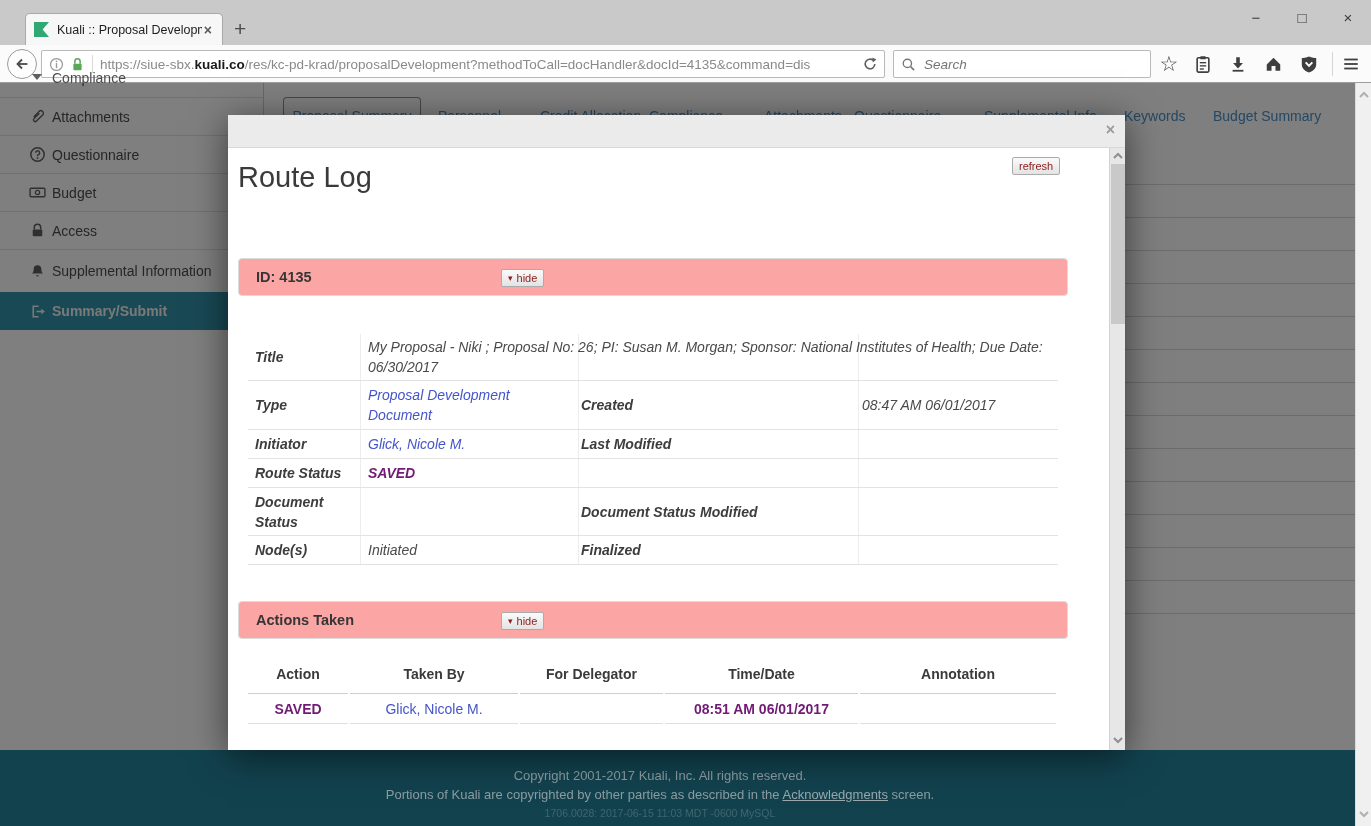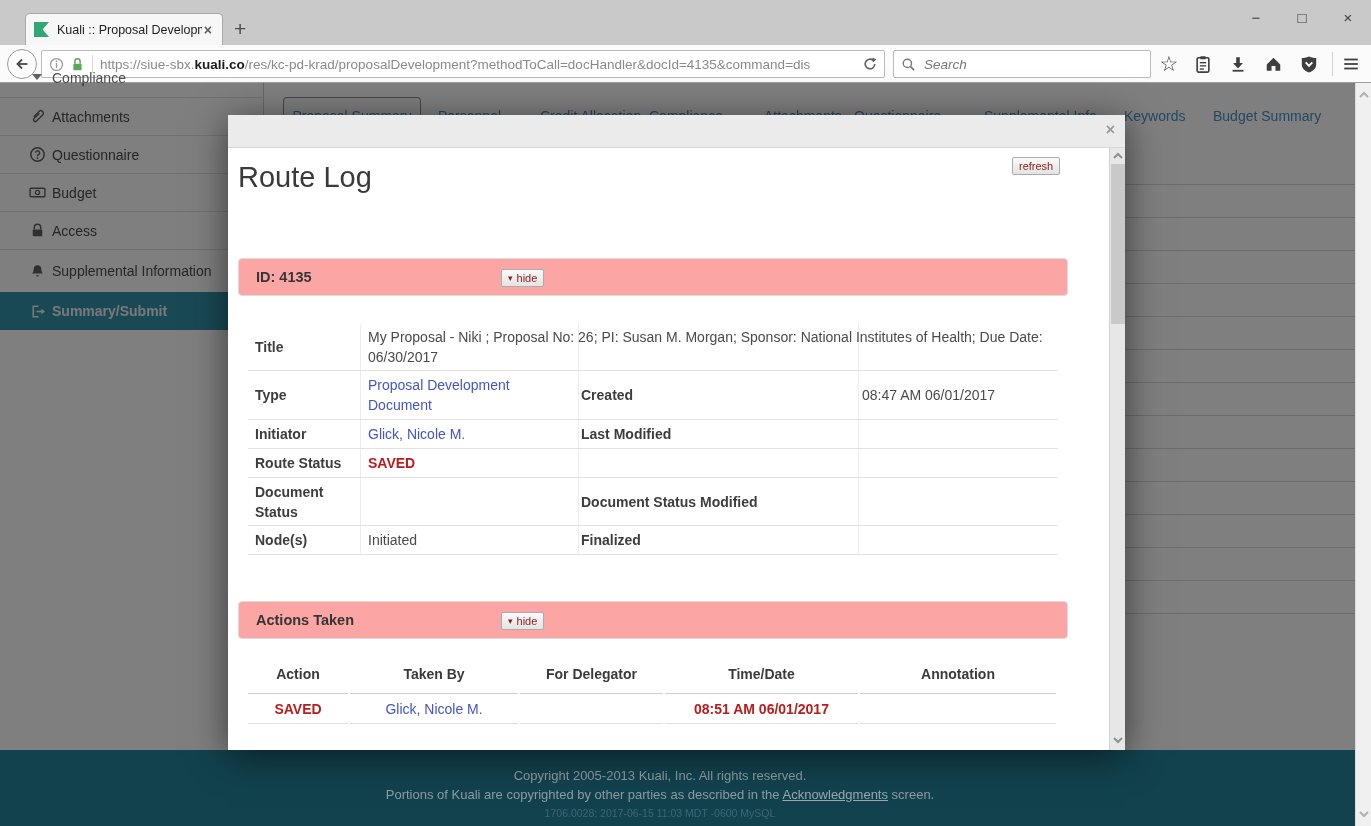--- a/index.html
+++ b/index.html
@@ -83,21 +83,21 @@
   .vline{position:absolute;top:0;width:1px;background:#ededed;}
   .link{color:#4355c8;}
   .wrap2{line-height:20px;align-items:center;}
 
   .atable{position:absolute;left:20px;width:810px;}
   .acol{position:absolute;top:0;height:100%;display:flex;align-items:center;justify-content:center;
         font-size:14px;border-bottom:1px solid #cfcfcf;}
   .ahead{font-weight:bold;color:#3a3a3a;}
   .a1{left:0;width:100px;}.a2{left:102px;width:168px;}.a3{left:272px;width:143px;}.a4{left:417px;width:193px;}.a5{left:612px;width:196px;}
   .arow .acol{border-bottom:1px solid #dfdfdf;}
-  .bold{font-weight:bold;color:#b91c1c;}
+  .bold{font-weight:bold;color:#701a75;}
   svg{display:block;}
 </style>
 </head>
 <body>
 
 <div id="screen">
 
   <div class="abs titlebar">
     <div class="abs btab">
       <span>
@@ -274,21 +274,21 @@
     <span class="ptab" style="left:984px;">Supplemental Info</span>
     <span class="ptab" style="left:1124px;">Keywords</span>
     <span class="ptab" style="left:1213px;text-align:right;">Budget Summary</span>
 
     <div class="bgrows"></div>
   </div>
 
   <div class="abs overlay"></div>
 
   <div class="abs footer">
-    <div class="fline" style="top:18px;">Copyright 2005-2013 Kuali, Inc. All rights reserved.</div>
+    <div class="fline" style="top:18px;">Copyright 2001-2017 Kuali, Inc. All rights reserved.</div>
     <div class="fline" style="top:37px;"><span>Portions of Kuali are copyrighted by other parties as described in the </span><span class="flink">Acknowledgments</span><span> screen.</span></div>
     <div class="fline fver" style="top:57px;">1706.0028: 2017-06-15 11:03 MDT -0600 MySQL</div>
 
   </div>
 
   <div class="abs winscroll">
     <div class="chev" style="top:8px;">
       <svg width="12" height="8" viewBox="0 0 12 8">
           <polyline points="2,6 6,2 10,6" fill="none" stroke="#b0b0b0" stroke-width="2"></polyline>
         </svg>
@@ -322,21 +322,21 @@
     <button class="btn-kuali" style="left:784px;top:42px;">refresh</button>
 
     <div class="secbar" style="top:143px;">
       <span class="sectitle">ID: 4135</span>
       <button class="btn-kuali hidebtn">
           <span class="tri">▾</span>
           <span>hide</span>
         </button>
     </div>
 
-    <div class="rtable" style="top:209px;height:231px;">
+    <div class="rtable" style="top:219px;height:231px;font-style:italic;">
       <div class="vline" style="left:112px;height:231px;"></div>
       <div class="vline" style="left:330px;height:231px;"></div>
       <div class="vline" style="left:610px;height:231px;"></div>
 
       <div class="rrow" style="top:0;height:47px;">
         <div class="rcell rlabel c1">Title</div>
         <div class="rcell wrap2" style="left:112px;width:698px;padding-left:8px;">My Proposal - Niki ; Proposal No: 26; PI: Susan M. Morgan; Sponsor: National Institutes of Health; Due Date: 06/30/2017</div>
       </div>
       <div class="rrow" style="top:47px;height:49px;">
         <div class="rcell rlabel c1">Type</div>

